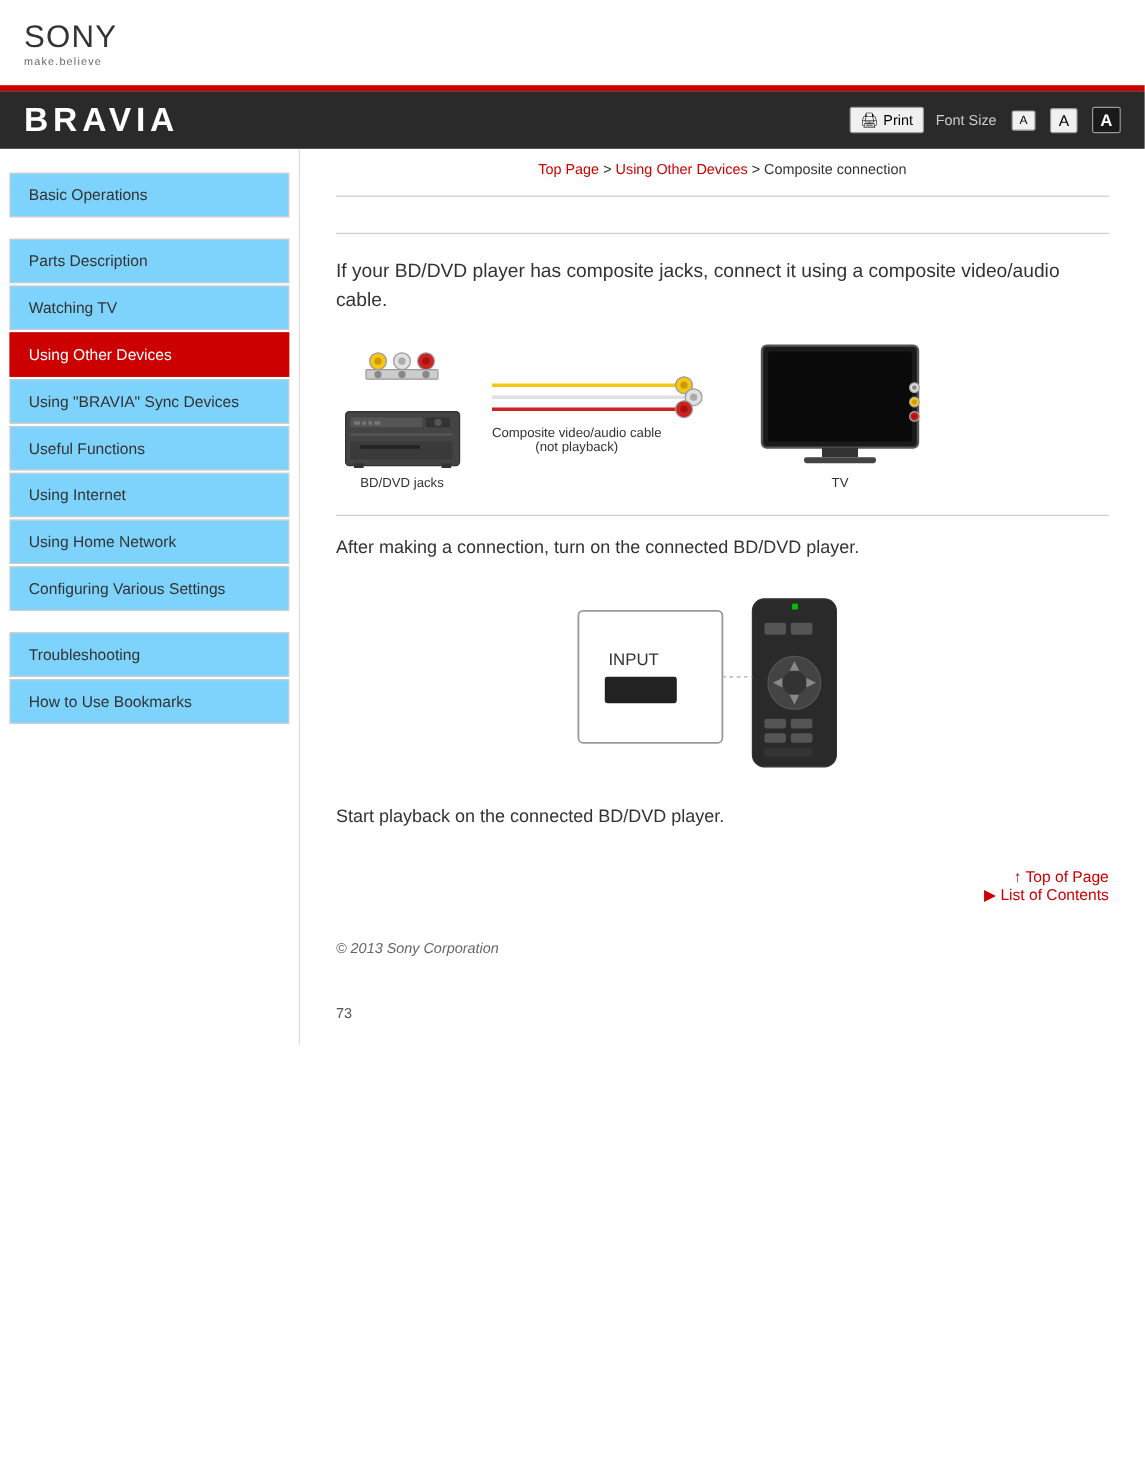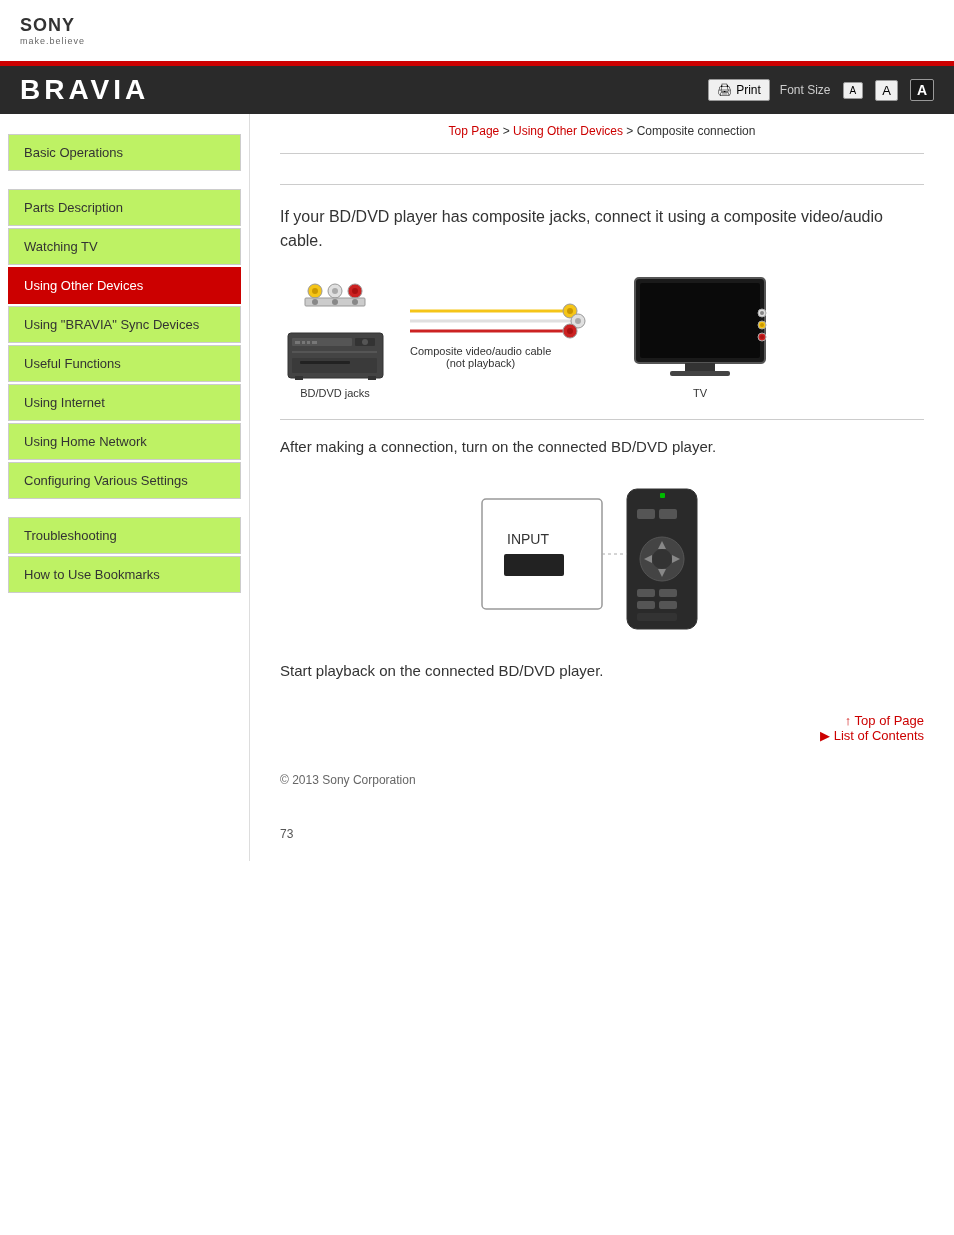--- a/index.html
+++ b/index.html
@@ -10,21 +10,21 @@
     .print-btn { display: flex; align-items: center; gap: 4px; background: #f0f0f0; border: 1px solid #999; padding: 3px 8px; font-size: 12px; cursor: pointer; border-radius: 2px; }
     .font-size-label { color: #ccc; font-size: 12px; }
     .font-btn { background: #f0f0f0; border: 1px solid #999; padding: 2px 6px; cursor: pointer; font-size: 11px; border-radius: 2px; margin-left: 2px; }
     .font-btn.large { font-size: 14px; font-weight: bold; background: #1a1a1a; color: #fff; }
 
     
     .main-layout { display: flex; padding: 0; }
 
     
     .sidebar { width: 250px; min-width: 250px; padding: 10px 0; border-right: 1px solid #ddd; }
-    .sidebar-item { display: block; padding: 10px 15px; border: 1px solid #ccc; margin: 2px 8px; background: #bef264; cursor: pointer; font-size: 13px; color: #333; text-decoration: none; }
+    .sidebar-item { display: block; padding: 10px 15px; border: 1px solid #ccc; margin: 2px 8px; background: #7dd3fc; cursor: pointer; font-size: 13px; color: #333; text-decoration: none; }
     .sidebar-item.active { background: #cc0000; color: #fff; border-color: #cc0000; }
     .sidebar-divider { height: 14px; }
 
     
     .content { flex: 1; padding: 10px 30px 20px 30px; }
 
     
     .breadcrumb { text-align: center; font-size: 12px; color: #555; margin-bottom: 15px; }
     .breadcrumb a { color: #c00; text-decoration: none; }
     .breadcrumb span { color: #333; }
@@ -53,21 +53,21 @@
     .remote-diagram { display: flex; justify-content: center; margin: 20px 0; }
 
     
     .footer-area { margin-top: 30px; }
     .page-nav { display: flex; flex-direction: column; align-items: flex-end; gap: 0; margin-bottom: 15px; }
     .page-nav a { color: #c00; text-decoration: none; font-size: 13px; }
     .copyright { font-size: 12px; color: #666; margin-top: 10px; }
     .page-number { font-size: 12px; color: #555; margin-top: 40px; }
 
     .sony-logo { padding: 15px 20px; }
-    .sony-text { font-size: 18px; font-weight: bold; font-family: Arial, sans-serif; letter-spacing: 1px; }
+    .sony-text { font-size: 26px; font-weight: normal; font-family: Arial, sans-serif; letter-spacing: 1px; }
     .sony-tagline { font-size: 9px; color: #666; letter-spacing: 1px; }
     .red-bar { height: 5px; background: #cc0000; }
   </style>
 </head>
 <body>
 
 <div class="sony-logo">
   <div class="sony-text">SONY</div>
   <div class="sony-tagline">make.believe</div>
 </div>
@@ -268,20 +268,20 @@
       <div class="page-nav">
         <a style="color:#cc0000; text-decoration:none; font-size:13px;">
           <span>↑ </span>
           <span>Top of Page</span>
         </a>
         <a style="color:#cc0000; text-decoration:none; font-size:13px;">
           <span>▶ </span>
           <span>List of Contents</span>
         </a>
       </div>
-      <div style="display:flex; justify-content:space-between; align-items:flex-end; margin-top:20px;">
+      <div style="display:flex; justify-content:space-between; align-items:flex-end; margin-top:20px;font-style:italic;">
         <span class="copyright">© 2013 Sony Corporation</span>
       </div>
       <div class="page-number">73</div>
     </div>
 
   </div>
 </div>
 
 </body></html>

